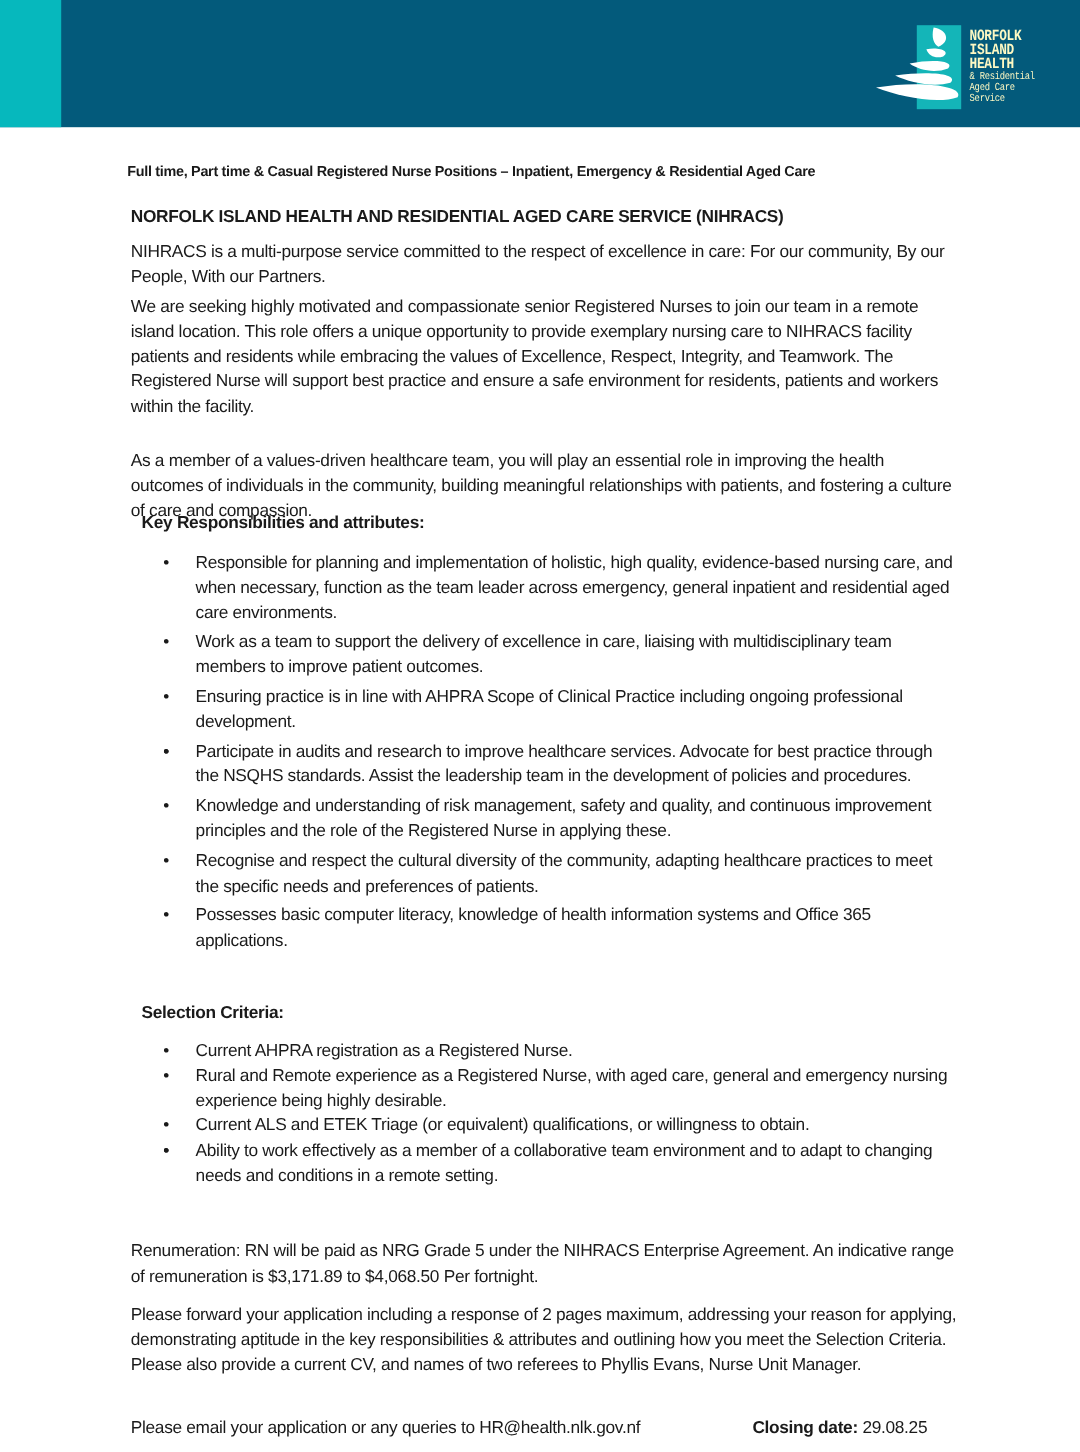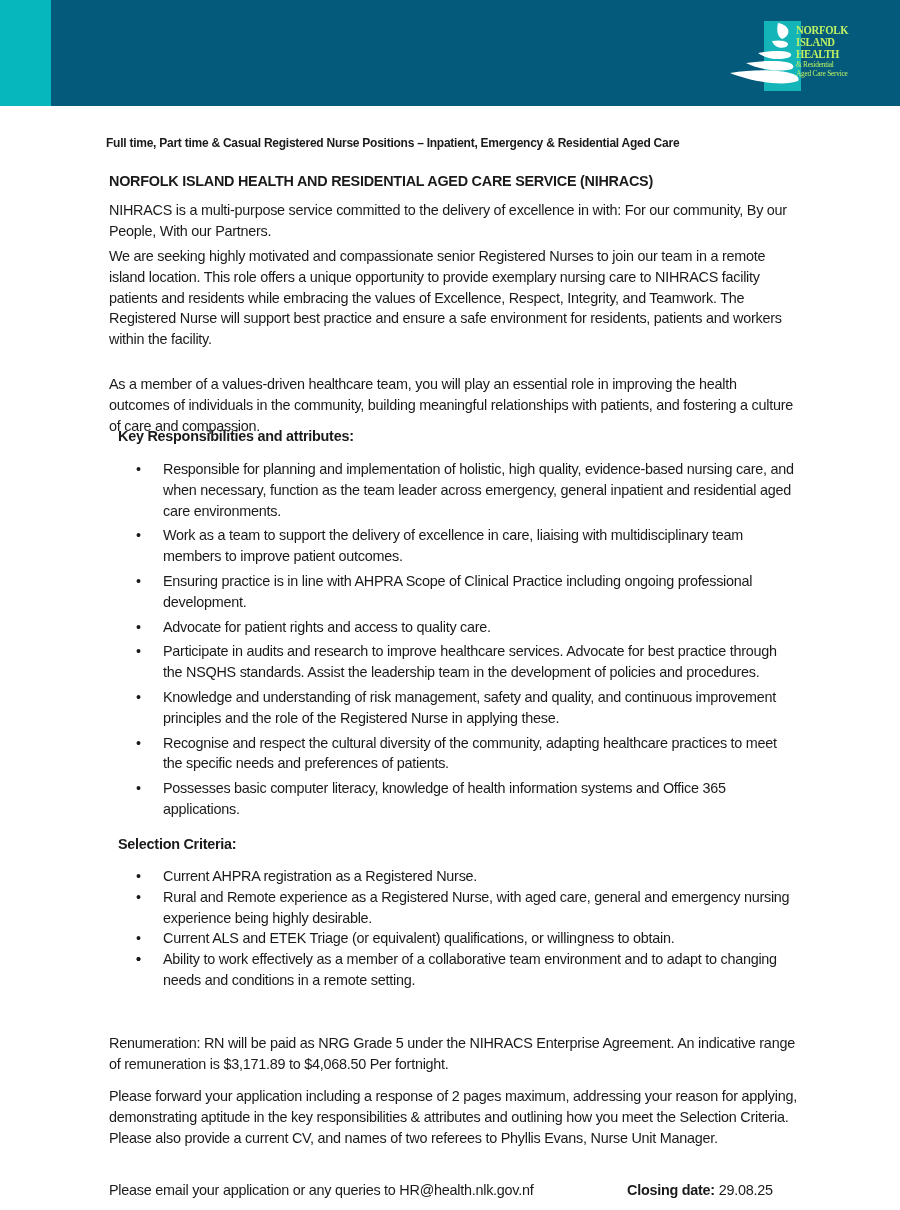--- a/index.html
+++ b/index.html
@@ -16,22 +16,22 @@
     }
     .logo {
       position: absolute; left: 728px; top: 19px; width: 160px; height: 74px;
     }
     .logo .mark {
       position: absolute; left: 36px; top: 2px; width: 37px; height: 70px;
       background: #14b5b8;
     }
     .logo svg.waves { position: absolute; left: 0; top: 0; }
     .logo .txt {
-      position: absolute; left: 68px; top: 5px; color: #bef264;
-      font-family: Liberation Serif, serif; line-height: 1;
+      position: absolute; left: 80px; top: 5px; color: #fef9c3;
+      font-family: Liberation Mono, monospace; line-height: 1;
     }
     .logo .big { font-size: 13px; font-weight: 700; letter-spacing: -0.3px; display: block; line-height: 12px; transform: scaleX(0.82); transform-origin: left; }
     .logo .small { font-size: 9px; display: block; line-height: 9px; letter-spacing: -0.3px; transform: scaleX(0.82); transform-origin: left; }
     .doc-title {
       position: absolute; left: 106px; top: 136px; width: 720px;
       font-weight: 700; font-size: 12px; white-space: nowrap; letter-spacing: -0.25px;
     }
     .org-title {
       position: absolute; left: 109px; top: 173px;
       font-weight: 700; font-size: 14.4px; white-space: nowrap; letter-spacing: -0.25px;
@@ -68,31 +68,31 @@
       <span class="big">HEALTH</span>
       <span class="small">&amp; Residential</span>
       <span class="small">Aged Care Service</span>
     </div>
   </div>
 </div>
 
 <div class="doc-title">Full time, Part time &amp; Casual Registered Nurse Positions – Inpatient, Emergency &amp; Residential Aged Care</div>
 <div class="org-title">NORFOLK ISLAND HEALTH AND RESIDENTIAL AGED CARE SERVICE (NIHRACS)</div>
 
-<p class="para" style="top:200px;">NIHRACS is a multi-purpose service committed to the delivery of excellence in with: For our community, By our People, With our Partners.</p>
+<p class="para" style="top:200px;">NIHRACS is a multi-purpose service committed to the respect of excellence in care: For our community, By our People, With our Partners.</p>
 <p class="para" style="top:246px;">We are seeking highly motivated and compassionate senior Registered Nurses to join our team in a remote island location. This role offers a unique opportunity to provide exemplary nursing care to NIHRACS facility patients and residents while embracing the values of Excellence, Respect, Integrity, and Teamwork. The Registered Nurse will support best practice and ensure a safe environment for residents, patients and workers within the facility.</p>
 <p class="para" style="top:374px;">As a member of a values-driven healthcare team, you will play an essential role in improving the health outcomes of individuals in the community, building meaningful relationships with patients, and fostering a culture of care and compassion.</p>
 
 <div class="heading" style="top:428px;">Key Responsibilities and attributes:</div>
 
 <ul class="bullets resp" style="top:459px;">
   <li><span class="dot">•</span><span>Responsible for planning and implementation of holistic, high quality, evidence-based nursing care, and when necessary, function as the team leader across emergency, general inpatient and residential aged care environments.</span></li>
   <li><span class="dot">•</span><span>Work as a team to support the delivery of excellence in care, liaising with multidisciplinary team members to improve patient outcomes.</span></li>
   <li><span class="dot">•</span><span>Ensuring practice is in line with AHPRA Scope of Clinical Practice including ongoing professional development.</span></li>
-  <li><span class="dot">•</span><span>Advocate for patient rights and access to quality care.</span></li>
+  <li><span class="dot">•</span></li>
   <li><span class="dot">•</span><span>Participate in audits and research to improve healthcare services. Advocate for best practice through the NSQHS standards. Assist the leadership team in the development of policies and procedures.</span></li>
   <li><span class="dot">•</span><span>Knowledge and understanding of risk management, safety and quality, and continuous improvement principles and the role of the Registered Nurse in applying these.</span></li>
   <li><span class="dot">•</span><span>Recognise and respect the cultural diversity of the community, adapting healthcare practices to meet the specific needs and preferences of patients.</span></li>
   <li><span class="dot">•</span><span>Possesses basic computer literacy, knowledge of health information systems and Office 365 applications.</span></li>
 </ul>
 
 <div class="heading" style="top:836px;">Selection Criteria:</div>
 
 <ul class="bullets crit" style="top:866px;">
   <li><span class="dot">•</span><span>Current AHPRA registration as a Registered Nurse.</span></li>

